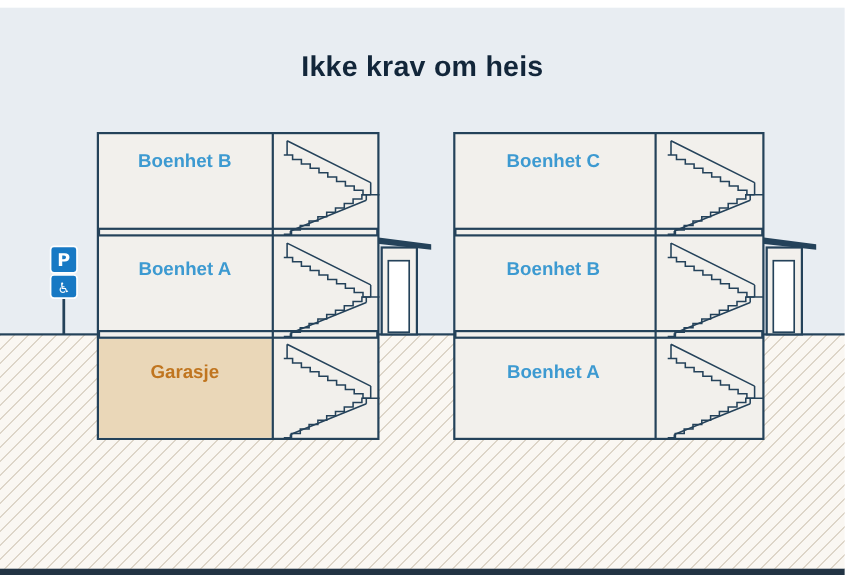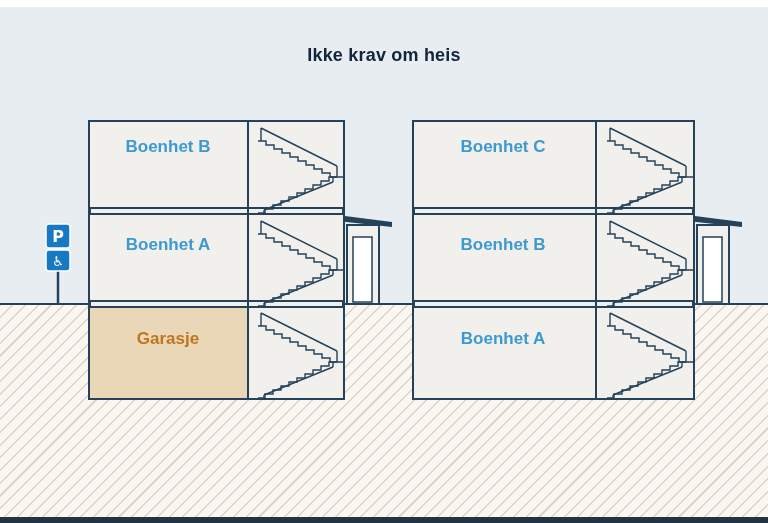--- a/index.html
+++ b/index.html
@@ -6,21 +6,21 @@
   body{font-family:"Liberation Sans","DejaVu Sans",sans-serif;}
   .stage{position:relative;width:768px;height:523px;overflow:hidden;background:#ffffff;}
   .top-strip{position:absolute;left:0;top:0;width:768px;height:7px;background:#ffffff;}
   .sky{position:absolute;left:0;top:7px;width:768px;height:297px;background:var(--c-sky,#e8edf2);}
   .ground{position:absolute;left:0;top:304px;width:768px;height:213px;
     background-color:var(--c-ground,#faf7f2);
     background-image:repeating-linear-gradient(135deg,var(--c-hatch,#ddd5c8) 0 1.5px,transparent 1.5px 9px);}
   .horizon{position:absolute;left:0;top:303px;width:768px;height:2px;background:var(--c-outline,#2b3e4e);}
   .bottom-bar{position:absolute;left:0;bottom:0;width:768px;height:6px;background:var(--c-footer_bar,#223444);}
   .title{position:absolute;left:0;top:45px;width:768px;text-align:center;
-    font-size:18px;font-weight:bold;color:var(--c-title,#12263a);letter-spacing:.2px;}
+    font-size:26px;font-weight:bold;color:var(--c-title,#12263a);letter-spacing:.2px;}
   svg.scene{position:absolute;left:0;top:0;}
   
   .s-out{stroke:var(--c-outline,#24425a);fill:none;}
   .sw2{stroke-width:2;}
   .sw15{stroke-width:1.5;}
   .sw14{stroke-width:1.4;}
   .f-bld{fill:var(--c-building_fill,#f2f0ec);}
   .f-garage{fill:var(--c-garage_fill,#ead7b8);}
   .f-white{fill:#ffffff;}
   .f-roof{fill:var(--c-outline,#24425a);}

